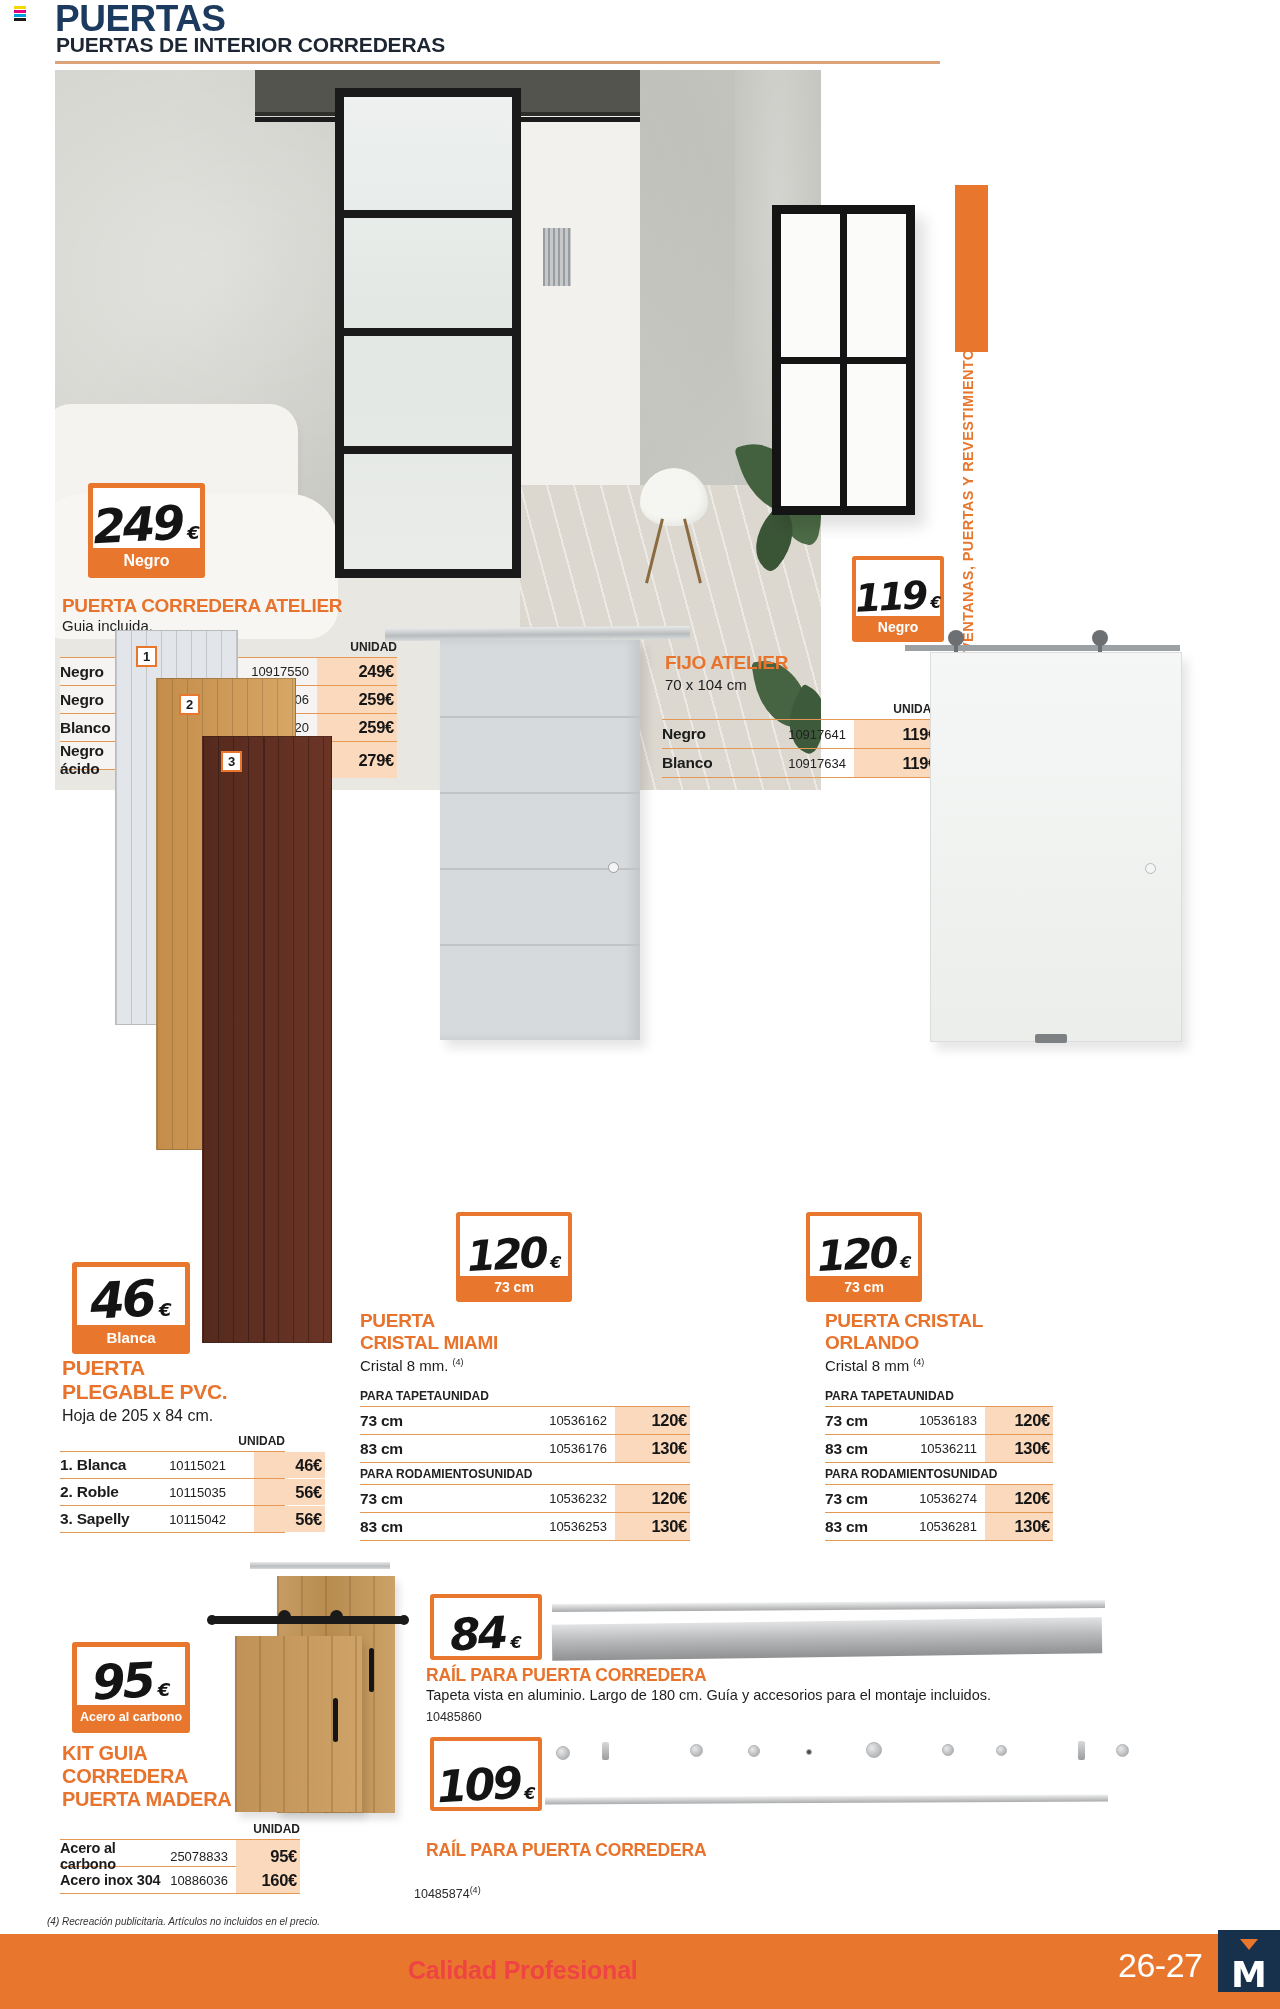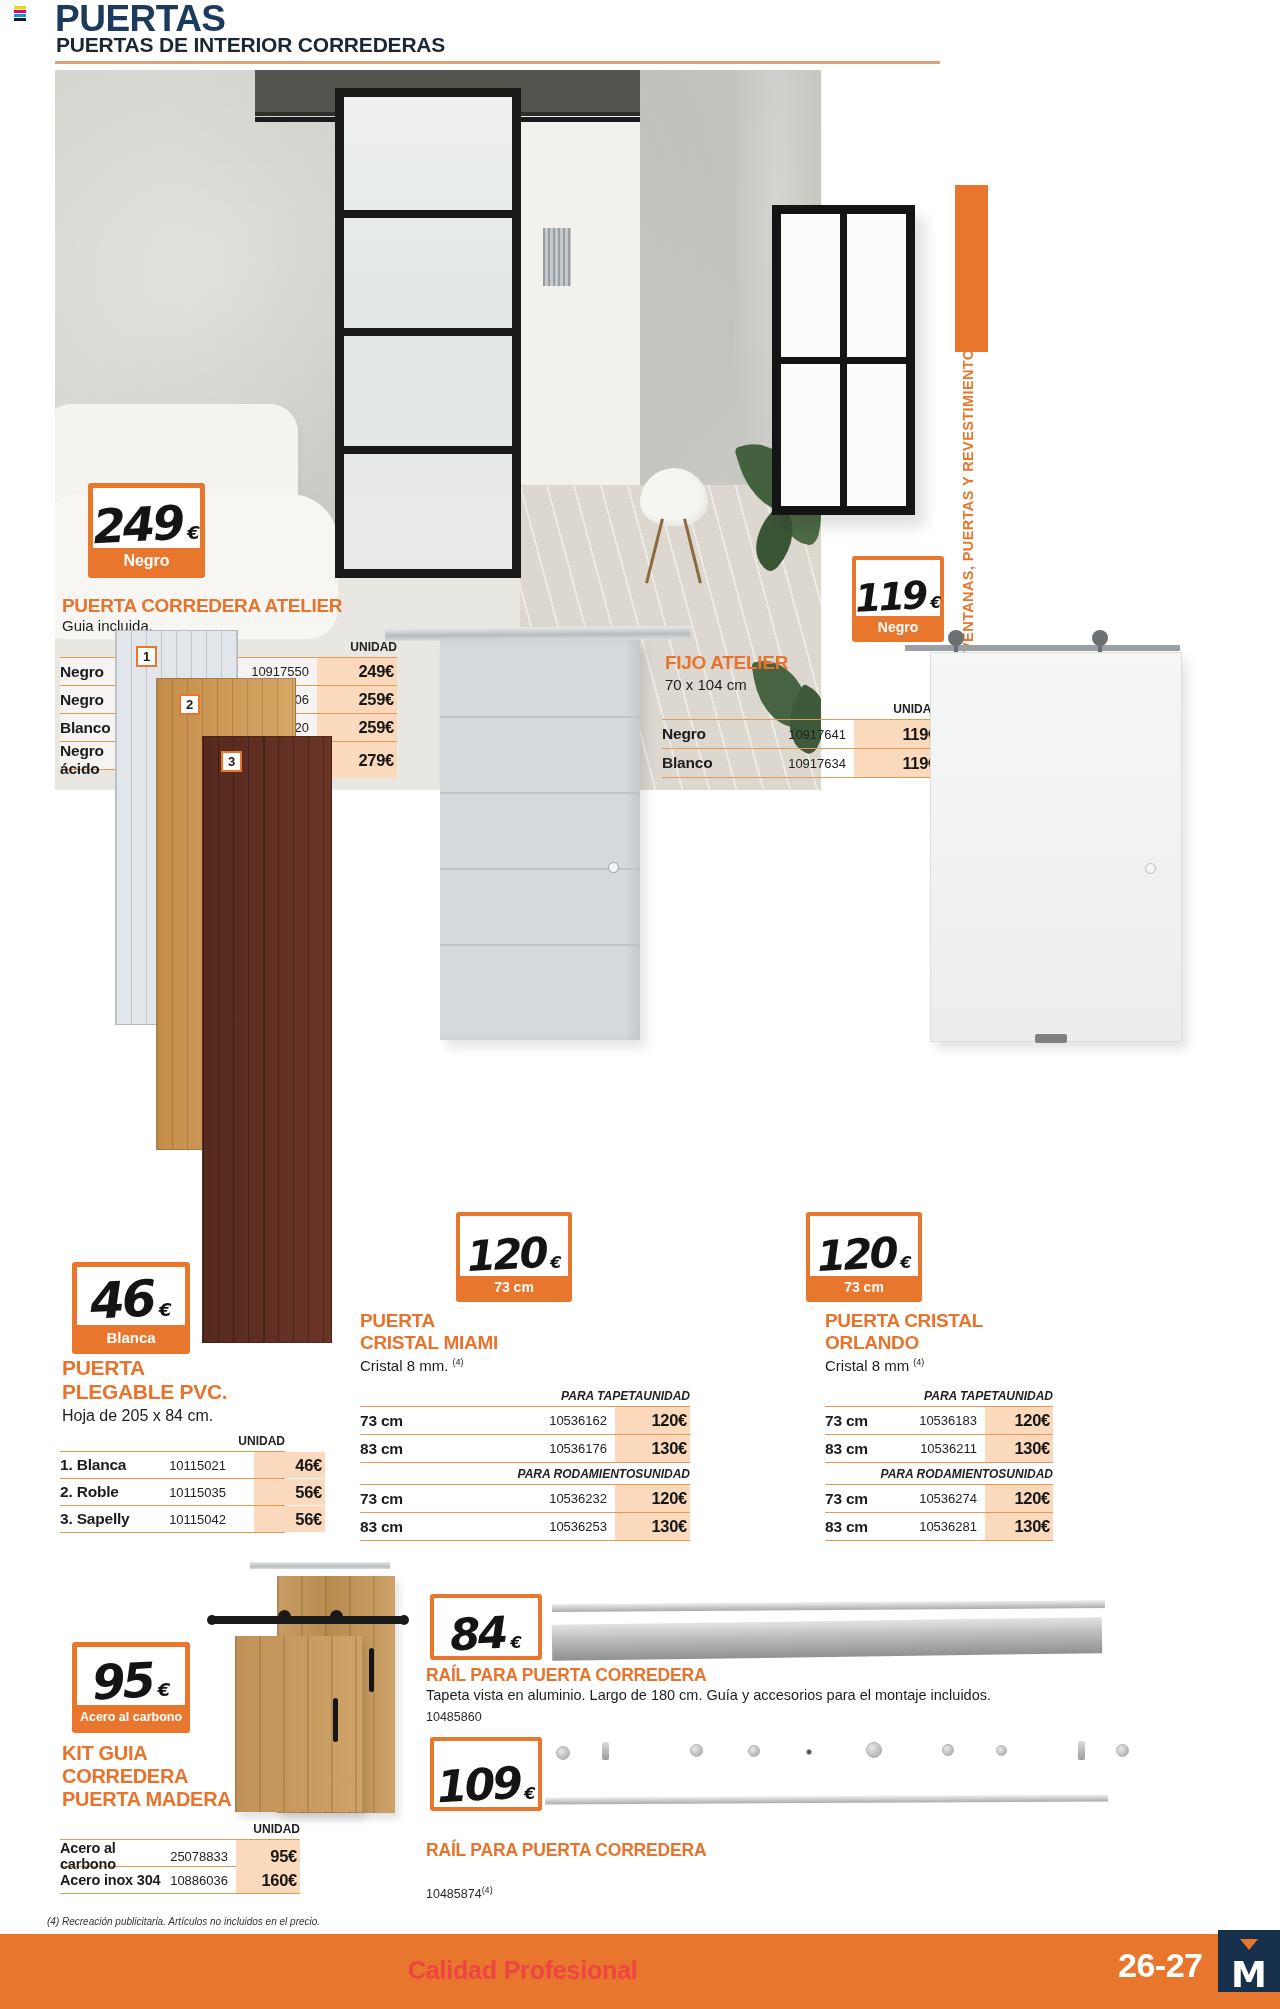--- a/index.html
+++ b/index.html
@@ -109,21 +109,21 @@
 
   
   .sec-title { color:#E8732C; font-weight:700; letter-spacing:-0.3px; line-height:1.08; }
   .sec-sub { color:#1d1d1d; font-weight:400; }
   .sup { font-size:9px; vertical-align:super; }
 
   
   .tb { color:#1c1c1c; }
   .tb .thead, .tb .grp { display:grid; align-items:end; font-size:12px; font-weight:700; color:#222;
     padding-bottom:3px; border-bottom:1.5px solid #E59754; }
-  .tb .grp { display:flex; justify-content:flex-end; padding-top:4px;font-style:italic; }
+  .tb .grp { display:flex; justify-content:flex-start; padding-top:4px; }
   .tb .row { display:grid; align-items:stretch; border-bottom:1.5px solid #E59754; }
   .tb .c { display:flex; align-items:center; }
   .cell-name { font-weight:700; font-size:15.5px; letter-spacing:-0.2px; }
   .cell-size { font-weight:700; font-size:15.5px; justify-content:center; }
   .cell-sku  { font-size:13px; justify-content:flex-end; padding-right:8px; color:#222; }
   .cell-price { background:#FBD9BD; font-weight:700; font-size:16.5px; justify-content:flex-end;
     padding-right:3px; color:#161616; letter-spacing:-0.3px; }
   .hd-right { text-align:right; }
   .t-atelier .thead, .t-atelier .row { grid-template-columns:80px 92px 85px 80px; }
   .t-atelier .row { height:27px; background:rgba(255,255,255,0.55); }
@@ -138,21 +138,21 @@
 
   
   .rail-title { color:#E8732C; font-weight:700; font-size:17.5px; letter-spacing:-0.2px; }
   .rail-desc { color:#1d1d1d; font-size:14.5px; }
   .rail-sku { color:#2a2a2a; font-size:12.5px; }
 
   
   .footnote { left:47px; top:1916px; font-size:10px; color:#333;font-style:italic; }
   .footer-bar { left:0; top:1934px; width:1280px; height:75px; background:#E8762C; }
   .footer-tag { left:408px; top:1956px; font-size:25px; font-weight:700; color:#ef4444; letter-spacing:-0.2px; }
-  .footer-pages { left:1118px; top:1946px; font-size:34px; font-weight:700; color:#ffffff; letter-spacing:-0.5px; }
+  .footer-pages { left:1118px; top:1946px; font-size:34px; font-weight:400; color:#ffffff; letter-spacing:-0.5px; }
   .footer-logo { left:1218px; top:1930px; width:62px; height:62px; background:#17304C;
     display:flex; align-items:flex-end; justify-content:center; }
   .footer-logo .m { color:#ffffff; font-weight:900; font-size:36px; line-height:0.95; font-family:"DejaVu Sans", sans-serif; }
   .footer-logo .tri { position:absolute; left:50%; top:9px; margin-left:-9px; width:0; height:0;
     border-left:9px solid transparent; border-right:9px solid transparent; border-top:11px solid #E8762C; }
 </style>
 </head>
 <body>
 
 <div class="page">
@@ -487,21 +487,21 @@
   <div class="abs hw-dot" style="left:690px; top:1744px; width:13px; height:13px;"></div>
   <div class="abs hw-dot" style="left:748px; top:1745px; width:12px; height:12px;"></div>
   <div class="abs hw-dot" style="left:806px; top:1749px; width:6px; height:6px; background:#4a4c4e;"></div>
   <div class="abs hw-dot" style="left:866px; top:1742px; width:16px; height:16px;"></div>
   <div class="abs hw-dot" style="left:942px; top:1744px; width:12px; height:12px;"></div>
   <div class="abs hw-dot" style="left:996px; top:1745px; width:11px; height:11px;"></div>
   <div class="abs hw-screw" style="left:1078px; top:1741px; width:7px; height:19px;"></div>
   <div class="abs hw-dot" style="left:1116px; top:1744px; width:13px; height:13px;"></div>
   <div class="abs rail-thin" style="left:545px; top:1796px; width:563px; height:7px; transform:rotate(-0.3deg);"></div>
   <div class="abs rail-title" style="left:426px; top:1840px;">RAÍL PARA PUERTA CORREDERA</div>
-  <div class="abs rail-sku" style="left:426px; top:1885px;">
+  <div class="abs rail-sku" style="left:414px; top:1885px;">
     <span>10485874</span><span class="sup">(4)</span>
   </div>
 
   <div class="abs footnote">(4) Recreación publicitaria. Artículos no incluidos en el precio.</div>
   <div class="abs footer-bar"></div>
   <div class="abs footer-tag">Calidad Profesional</div>
   <div class="abs footer-pages">26-27</div>
   <div class="abs footer-logo">
     <div class="tri"></div>
     <span class="m">M</span>

